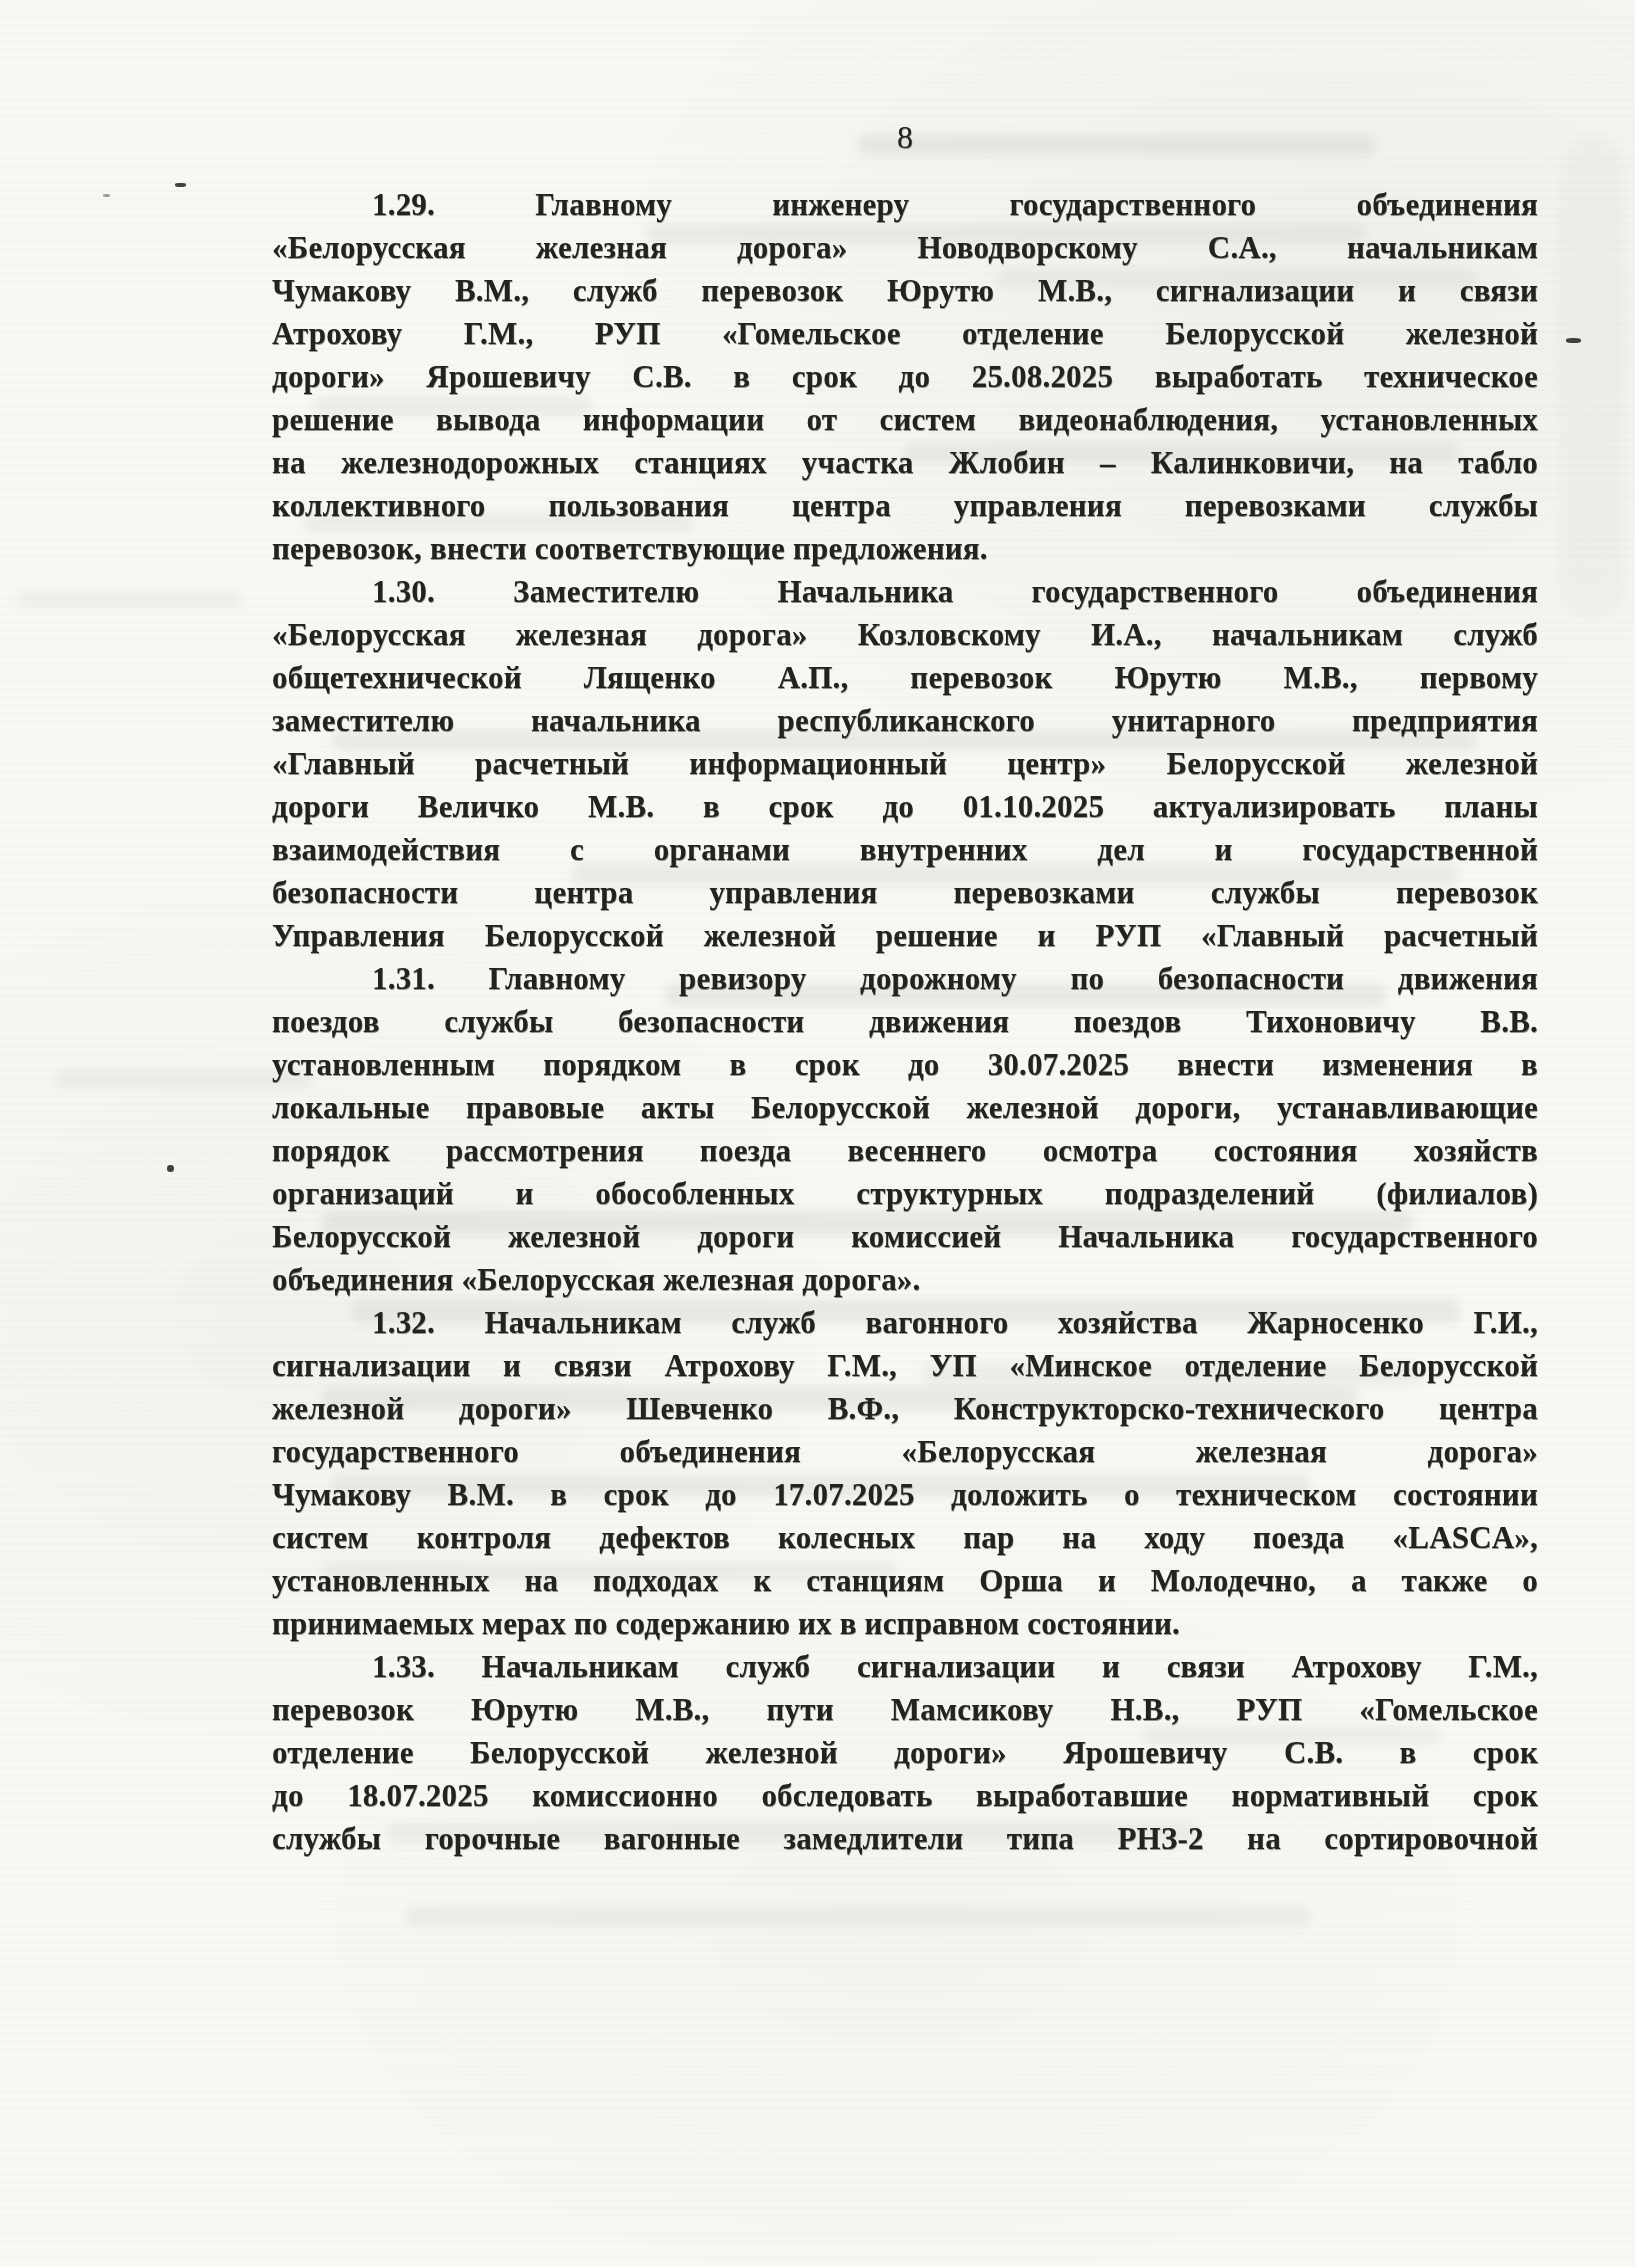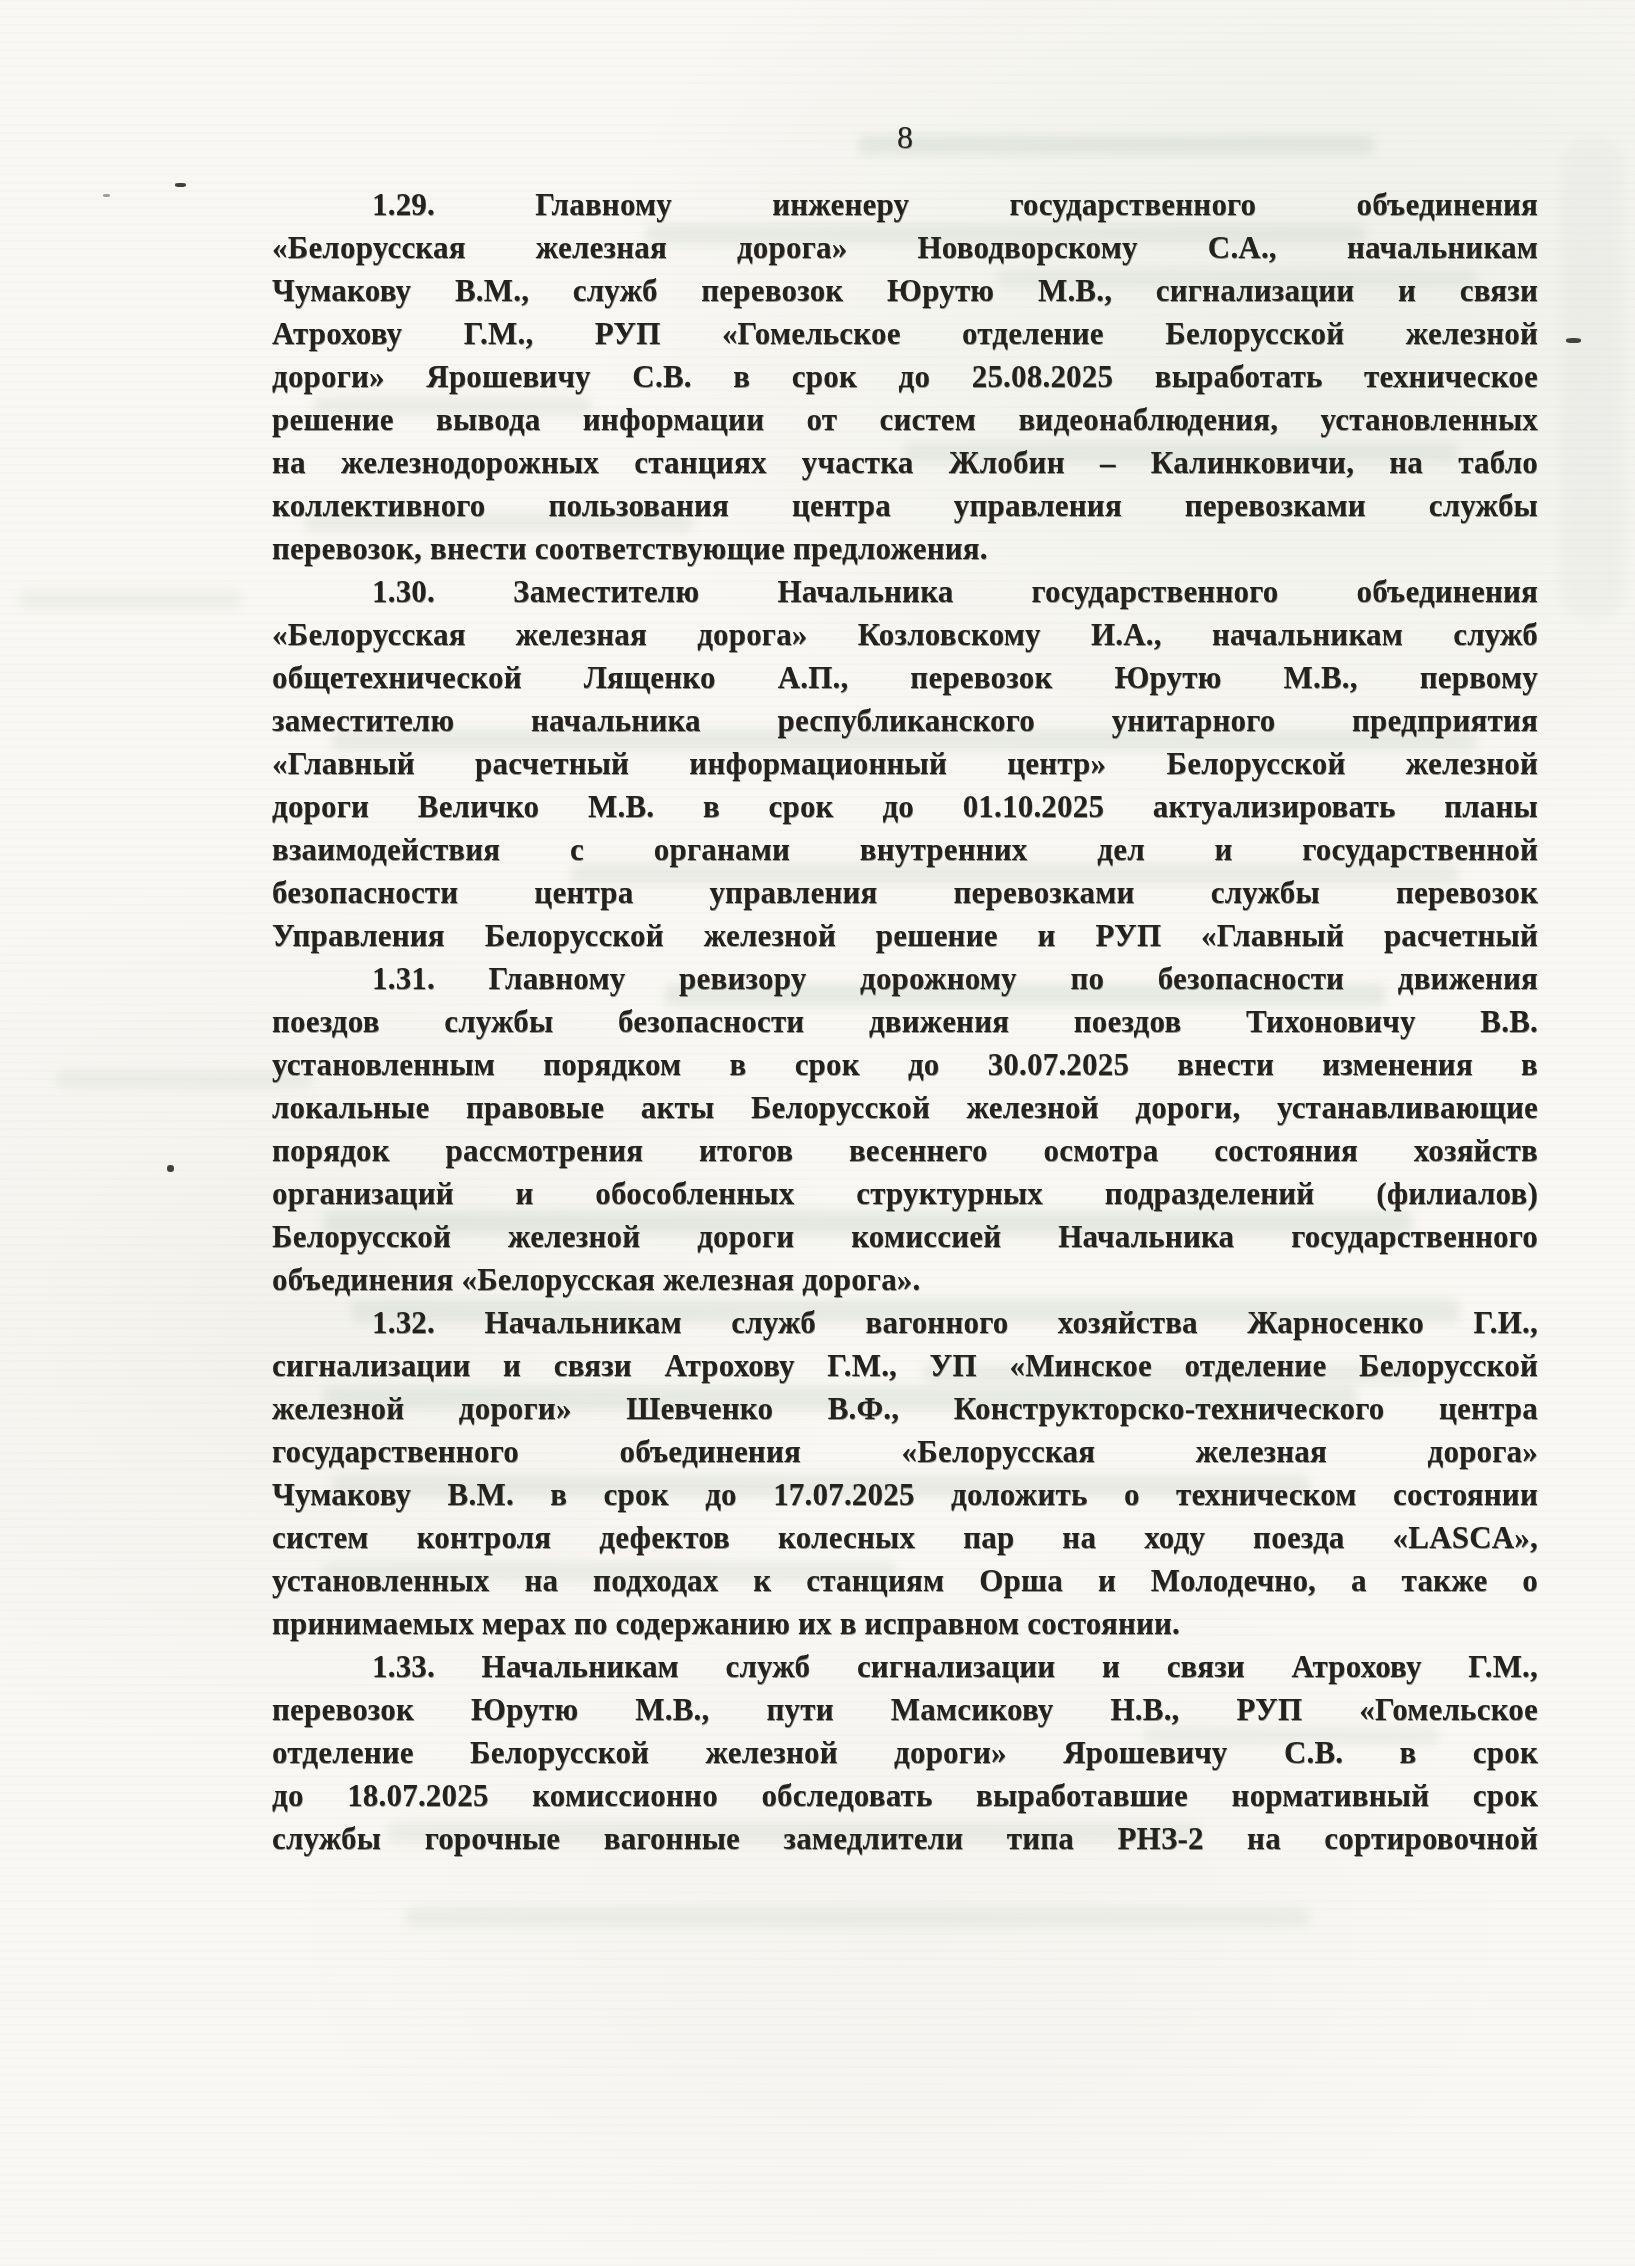--- a/index.html
+++ b/index.html
@@ -105,21 +105,21 @@
       <div class="line">взаимодействия с органами внутренних дел и государственной</div>
       <div class="line">безопасности центра управления перевозками службы перевозок</div>
       <div class="line">Управления Белорусской железной решение и РУП «Главный расчетный</div>
     </div>
 
     <div class="para">
       <div class="line first">1.31. Главному ревизору дорожному по безопасности движения</div>
       <div class="line">поездов службы безопасности движения поездов Тихоновичу В.В.</div>
       <div class="line">установленным порядком в срок до 30.07.2025 внести изменения в</div>
       <div class="line">локальные правовые акты Белорусской железной дороги, устанавливающие</div>
-      <div class="line">порядок рассмотрения итогов весеннего осмотра состояния хозяйств</div>
+      <div class="line">порядок рассмотрения поезда весеннего осмотра состояния хозяйств</div>
       <div class="line">организаций и обособленных структурных подразделений (филиалов)</div>
       <div class="line">Белорусской железной дороги комиссией Начальника государственного</div>
       <div class="line flush">объединения «Белорусская железная дорога».</div>
     </div>
 
     <div class="para">
       <div class="line first">1.32. Начальникам служб вагонного хозяйства Жарносенко Г.И.,</div>
       <div class="line">сигнализации и связи Атрохову Г.М., УП «Минское отделение Белорусской</div>
       <div class="line">железной дороги» Шевченко В.Ф., Конструкторско-технического центра</div>
       <div class="line">государственного объединения «Белорусская железная дорога»</div>

